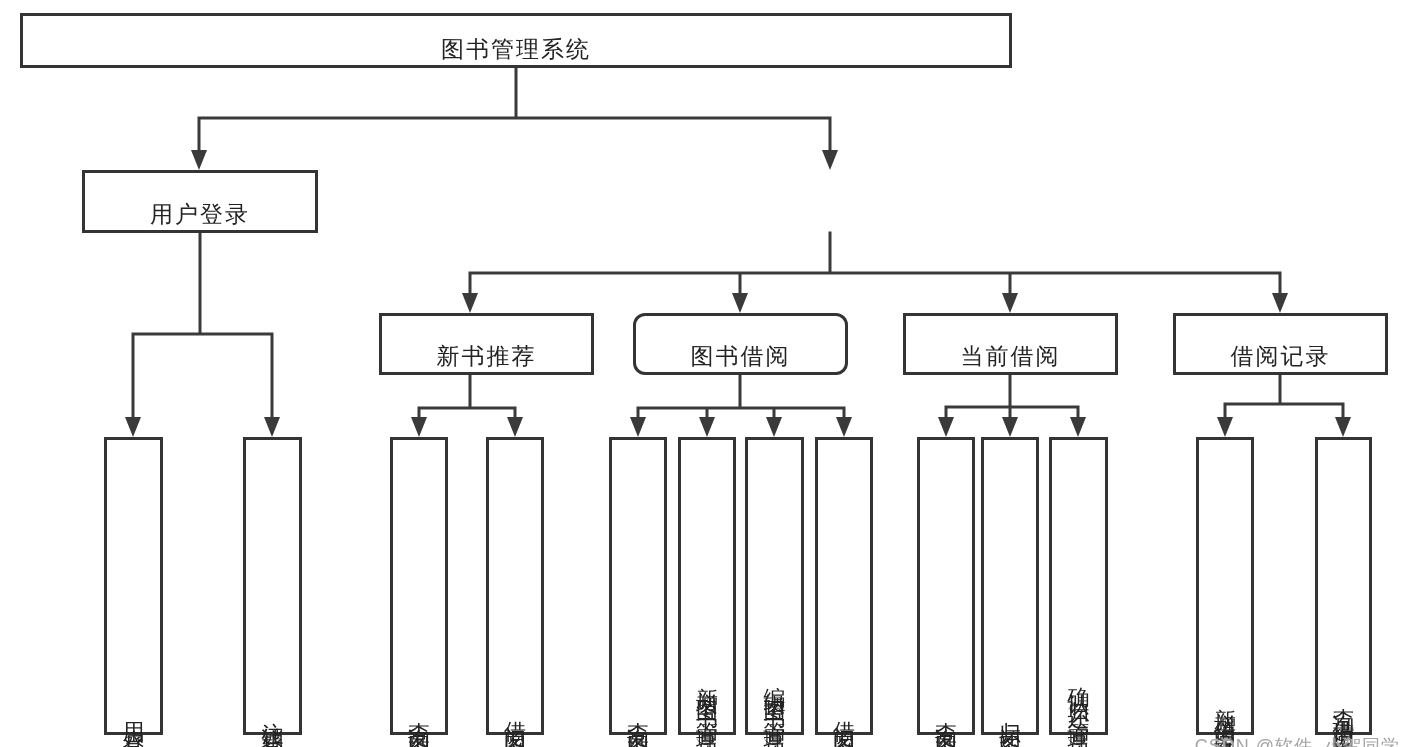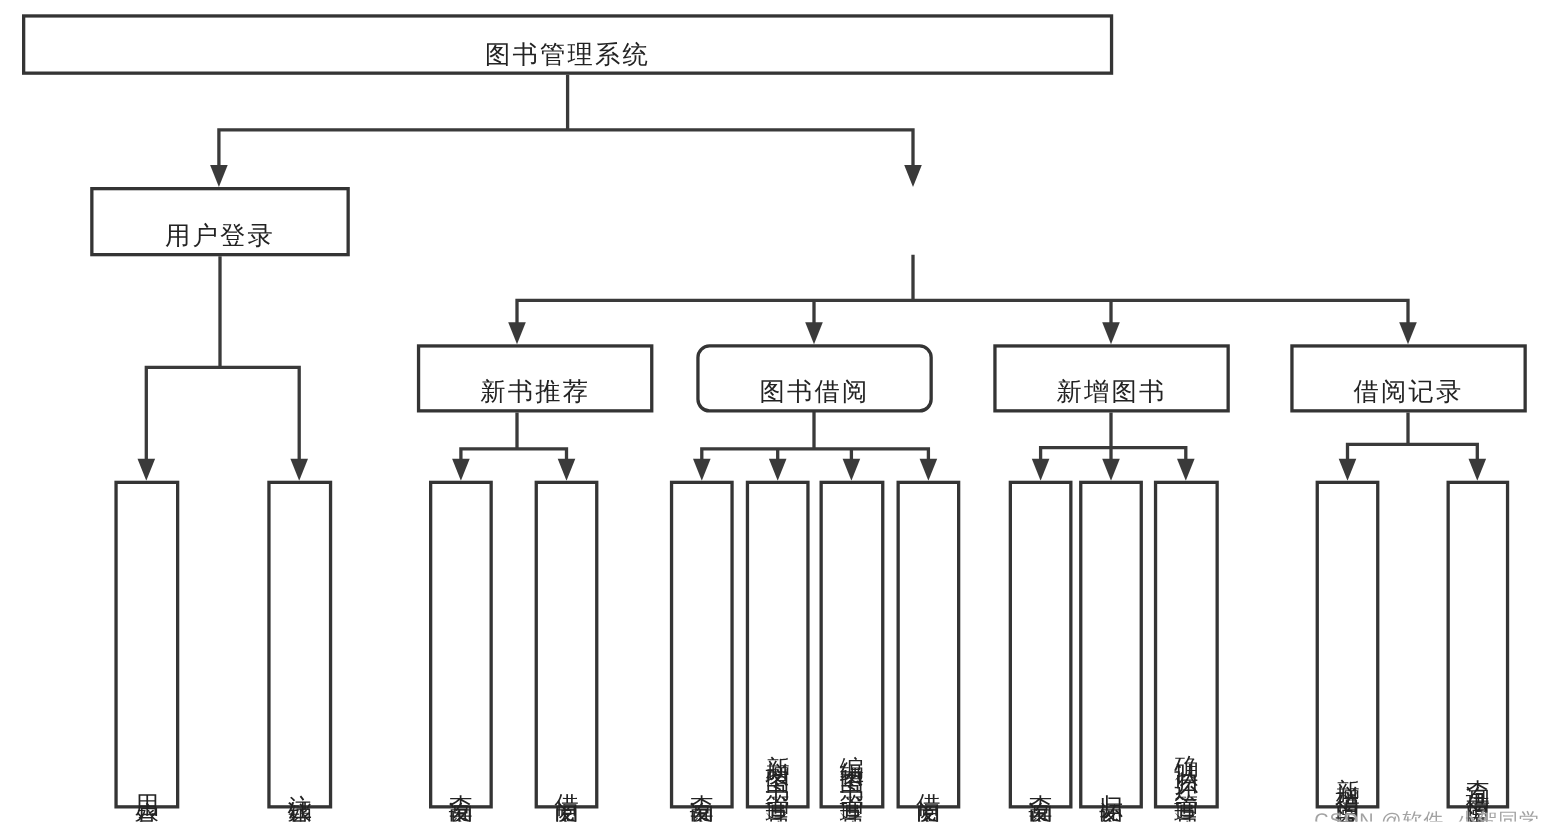--- a/index.html
+++ b/index.html
@@ -113,21 +113,21 @@
     <span>用户登录</span>
   </div>
 
   <div class="node node-h" style="left:363px; top:313px; width:215px; height:62px;margin-left:16px;">
     <span>新书推荐</span>
   </div>
   <div class="node node-h" style="left:633px; top:313px; width:215px; height:62px;border-radius:12px;">
     <span>图书借阅</span>
   </div>
   <div class="node node-h" style="left:903px; top:313px; width:215px; height:62px;">
-    <span>新增图书</span>
+    <span>当前借阅</span>
   </div>
   <div class="node node-h" style="left:1173px; top:313px; width:215px; height:62px;">
     <span>借阅记录</span>
   </div>
 
   <div class="node node-v" style="left:104px; top:437px; width:59px; height:298px;">
     <span>用户登录</span>
   </div>
   <div class="node node-v" style="left:243px; top:437px; width:59px; height:298px;">
     <span>注销登录</span>

